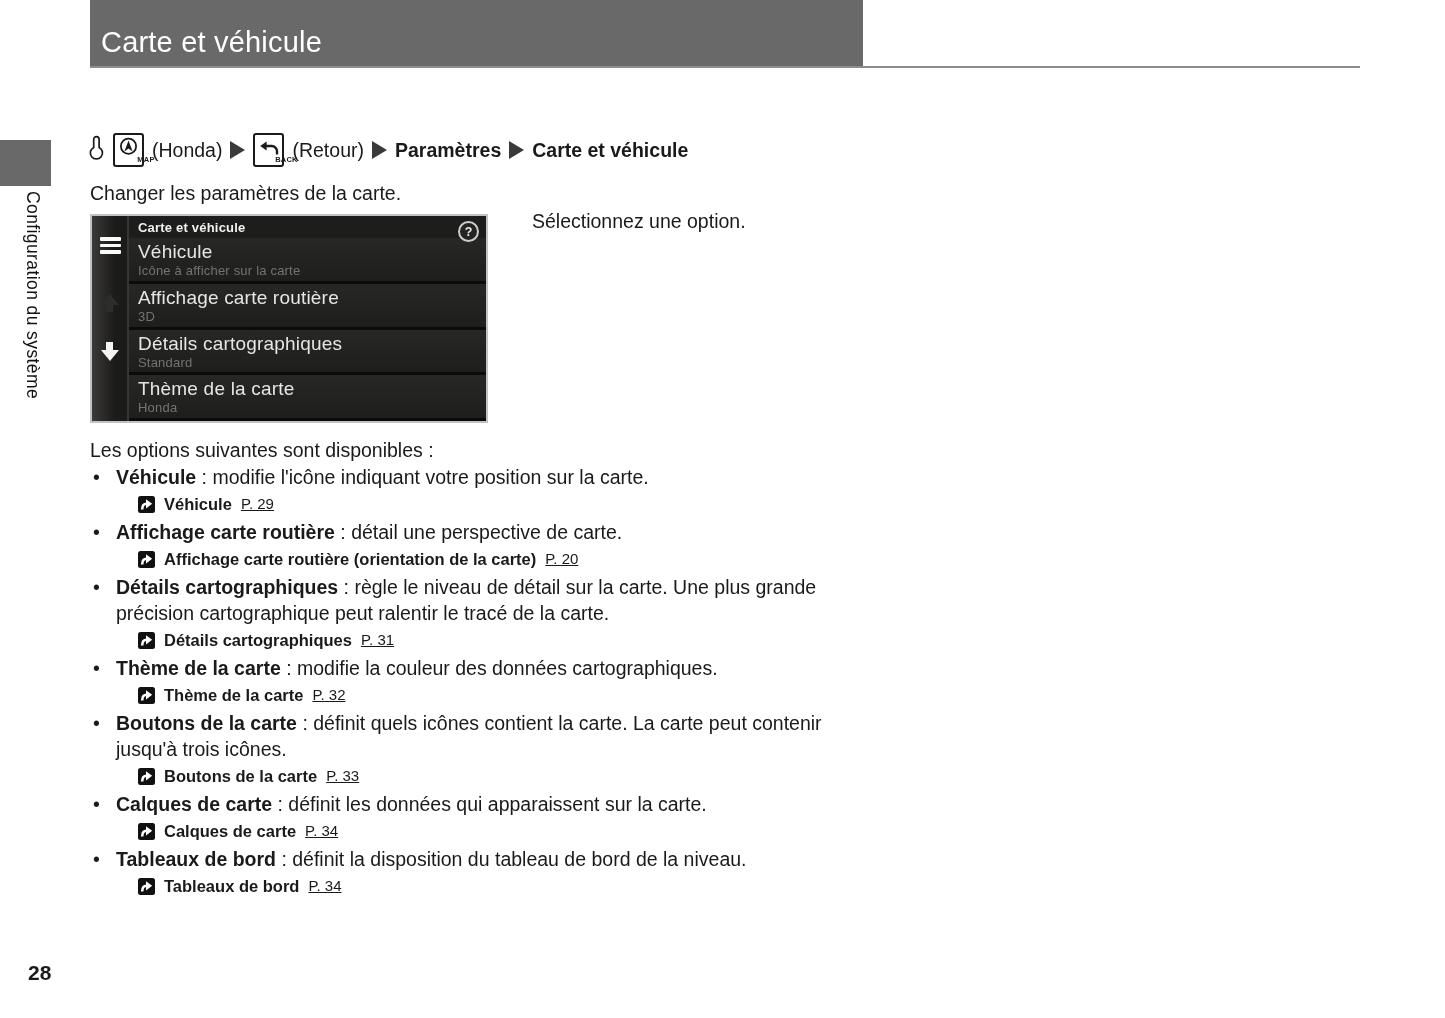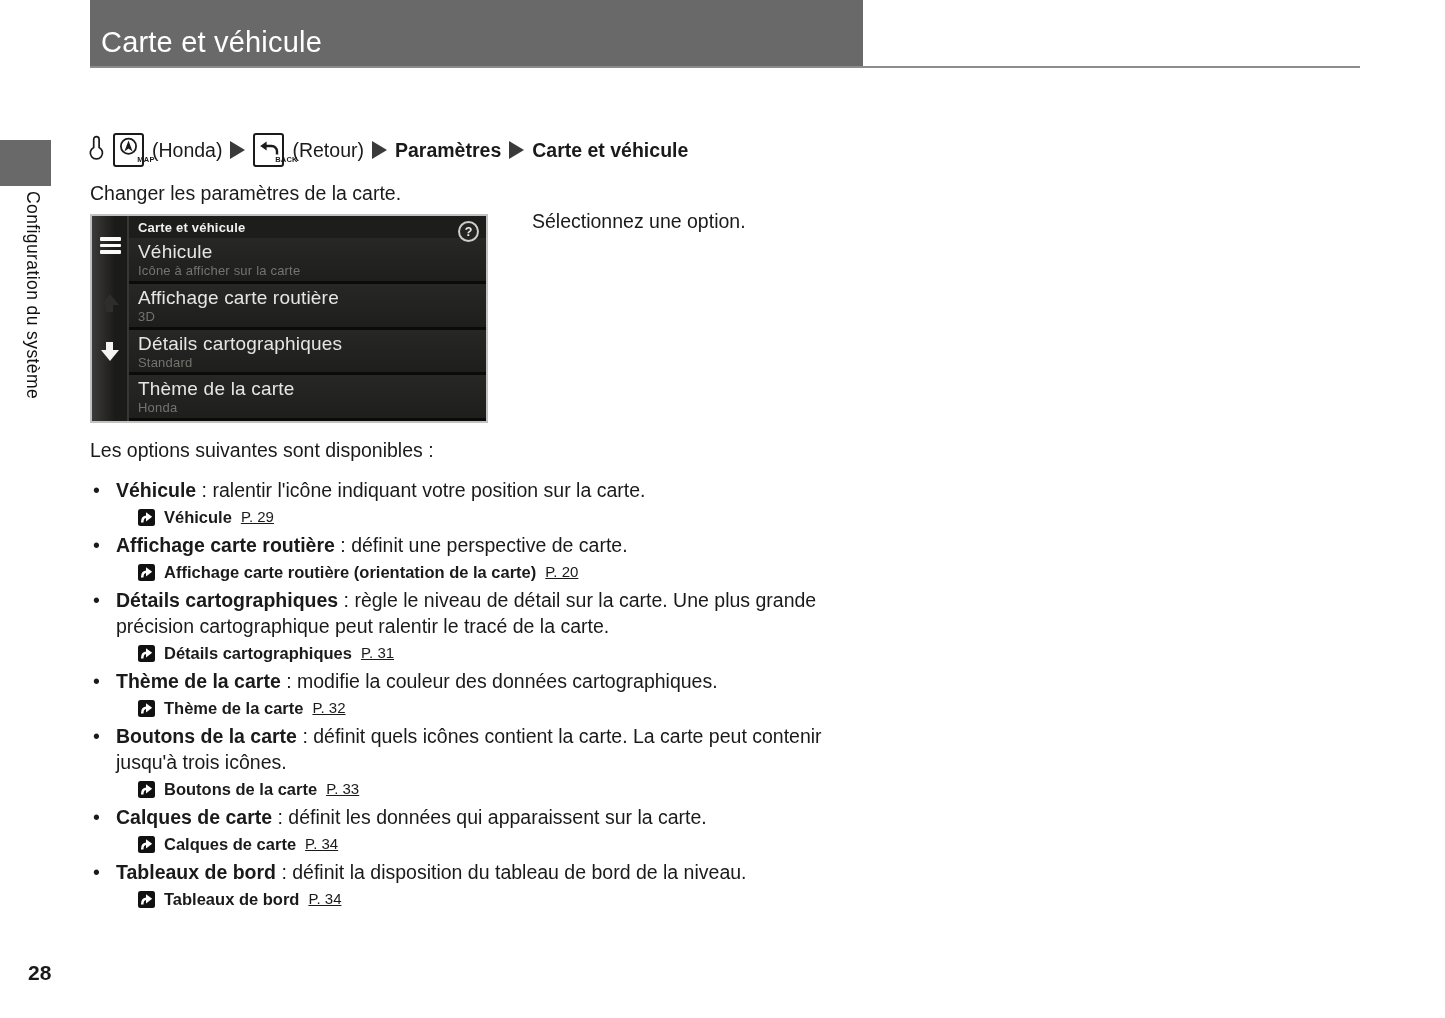--- a/index.html
+++ b/index.html
@@ -42,21 +42,21 @@
   .shot-main { flex:1; display:flex; flex-direction:column; position:relative; background:#1d1d1c; }
   .shot-header { height:22px; padding-left:9px; display:flex; align-items:center; font-size:13px; font-weight:bold; color:#f2f2f2; letter-spacing:0.2px; }
   .help-circle { position:absolute; top:5px; right:7px; width:21px; height:21px; border-radius:50%; border:2px solid #cdcdcd; background:#242423; color:#ededed; font-size:12.5px; font-weight:bold; display:flex; align-items:center; justify-content:center; z-index:2; }
   .shot-rows { flex:1; display:flex; flex-direction:column; gap:3px; background:#0b0b0a; padding-bottom:3px; }
   .shot-row { flex:1; background:linear-gradient(180deg,#272725 0%, #1e1e1d 100%); padding:2px 0 0 9px; overflow:hidden; }
   .shot-row-title { font-size:19px; line-height:23px; color:#e6e6e2; letter-spacing:0.2px; }
   .shot-row-sub { font-size:13px; line-height:15px; color:#74746f; letter-spacing:0.2px; }
 
   
   .options { position:absolute; left:90px; top:437px; width:790px; font-size:19.5px; line-height:26px; }
-  .options-intro { margin-bottom:14px; }
+  .options-intro { margin-bottom:1px; }
   .opt-list { list-style:none; }
   .opt-item { position:relative; padding-left:26px; }
   .opt-item::before { content:"•"; position:absolute; left:3px; top:0; font-size:19.5px; }
   .opt-name { font-weight:bold; }
   .ref-line { display:flex; align-items:center; gap:9px; margin:2px 0 3px 22px; line-height:24px; }
   .ref-icon { flex:none; width:17px; height:17px; display:block; }
   .ref-label { font-weight:bold; font-size:16.5px; white-space:nowrap; }
   .ref-page { font-size:15px; white-space:nowrap;text-decoration:underline; }
 
   
@@ -144,34 +144,34 @@
     </div>
   </div>
 
   <div class="select-note">Sélectionnez une option.</div>
 
   <div class="options">
     <div class="options-intro">Les options suivantes sont disponibles :</div>
     <ul class="opt-list">
 
       <li class="opt-item">
-        <div><span class="opt-name">Véhicule</span><span class="opt-desc"> : ralentir l'icône indiquant votre position sur la carte.</span></div>
+        <div><span class="opt-name">Véhicule</span><span class="opt-desc"> : modifie l'icône indiquant votre position sur la carte.</span></div>
         <div class="ref-line">
           <svg class="ref-icon" viewBox="0 0 17 17">
               <rect width="17" height="17" rx="2.5" fill="#111"></rect>
               <path d="M4.2 13.5 Q4.2 7.8 8.6 7.8" fill="none" stroke="#fff" stroke-width="2.6"></path>
               <polygon points="8,3.2 14.2,7.8 8,12.4" fill="#fff"></polygon>
             </svg>
           <span class="ref-label">Véhicule</span>
             <span class="ref-page">P. 29</span>
         </div>
       </li>
 
       <li class="opt-item">
-        <div><span class="opt-name">Affichage carte routière</span><span class="opt-desc"> : définit une perspective de carte.</span></div>
+        <div><span class="opt-name">Affichage carte routière</span><span class="opt-desc"> : détail une perspective de carte.</span></div>
         <div class="ref-line">
           <svg class="ref-icon" viewBox="0 0 17 17">
               <rect width="17" height="17" rx="2.5" fill="#111"></rect>
               <path d="M4.2 13.5 Q4.2 7.8 8.6 7.8" fill="none" stroke="#fff" stroke-width="2.6"></path>
               <polygon points="8,3.2 14.2,7.8 8,12.4" fill="#fff"></polygon>
             </svg>
           <span class="ref-label">Affichage carte routière (orientation de la carte)</span>
             <span class="ref-page">P. 20</span>
         </div>
       </li>

